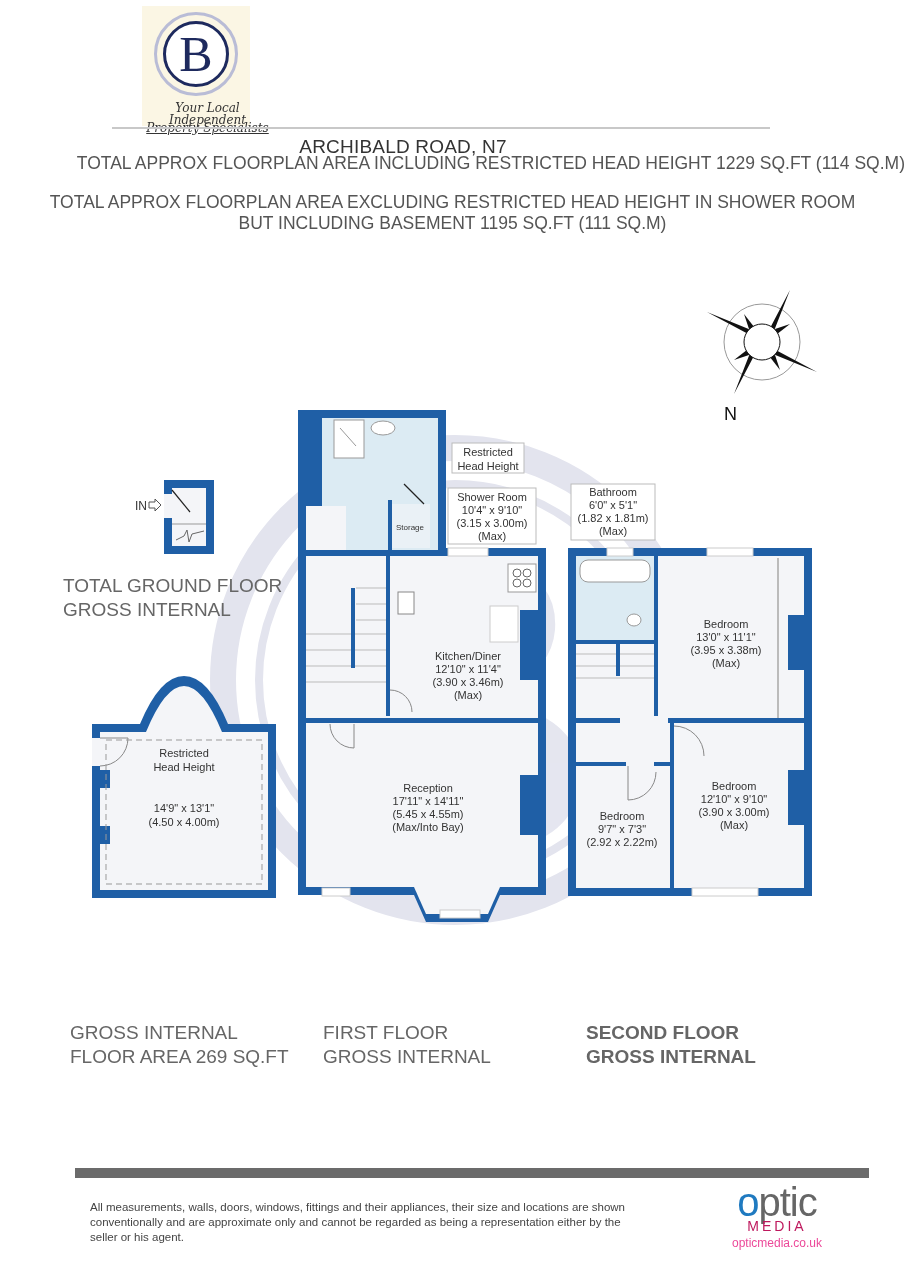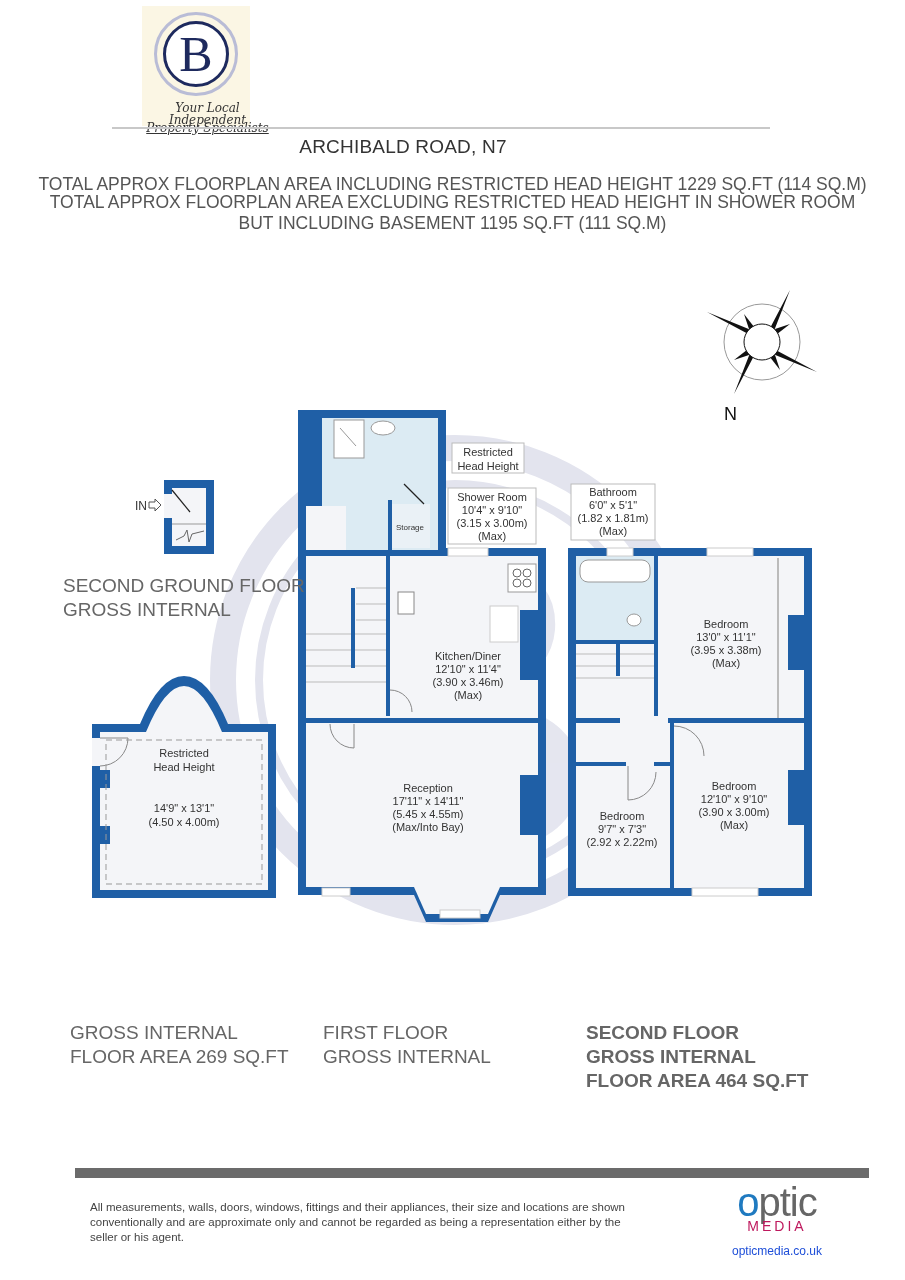--- a/index.html
+++ b/index.html
@@ -12,37 +12,37 @@
   .header-rule { left:112px; top:127px; width:658px; height:2px; background:#c8c8c8; }
   .title { left:0; width:806px; top:136px; text-align:center; font-size:19px; color:#333; letter-spacing:0.2px; }
   .subtitle { left:0; width:905px; text-align:center; font-size:17.5px; color:#555; line-height:22px; }
   .floor-label { font-size:19px; color:#666; line-height:24px; white-space:nowrap; }
   .footer-bar { left:75px; top:1168px; width:794px; height:10px; background:#6b6b6b; }
   .disclaimer { left:90px; top:1200px; width:560px; font-size:11.5px; line-height:15px; color:#444; }
   .optic { left:722px; top:1184px; width:110px; text-align:center; }
   .optic-word { font-size:40px; line-height:36px; color:#666; letter-spacing:-1px; }
   .optic-word .o { color:#1f7ac0; }
   .optic-media { font-size:14px; color:#be185d; letter-spacing:3px; margin-top:-2px; }
-  .optic-url { font-size:12px; color:#1d4ed8; margin-top:10px; }
+  .optic-url { font-size:12px; color:#ec4899; margin-top:2px; }
   svg text { font-family:"Liberation Sans", sans-serif; }
 </style>
 </head>
 <body>
 
 <div class="abs logo-box">
   <div class="logo-ring">
     <div class="logo-inner">B</div>
   </div>
   <div class="logo-tag" style="top:96px;">Your Local Independent</div>
   <div class="logo-tag" style="top:116px;text-decoration:underline;">Property Specialists</div>
 </div>
 
 <div class="abs header-rule"></div>
 <div class="abs title">ARCHIBALD ROAD, N7</div>
-<div class="abs subtitle" style="top:173px;">TOTAL APPROX FLOORPLAN AREA INCLUDING RESTRICTED HEAD HEIGHT 1229 SQ.FT (114 SQ.M)</div>
+<div class="abs subtitle" style="top:152px;text-align:right;">TOTAL APPROX FLOORPLAN AREA INCLUDING RESTRICTED HEAD HEIGHT 1229 SQ.FT (114 SQ.M)</div>
 <div class="abs subtitle" style="top:191px;">TOTAL APPROX FLOORPLAN AREA EXCLUDING RESTRICTED HEAD HEIGHT IN SHOWER ROOM</div>
 <div class="abs subtitle" style="top:212px;">BUT INCLUDING BASEMENT 1195 SQ.FT (111 SQ.M)</div>
 
 <svg class="abs" style="left:0;top:0;" width="905" height="1280" viewBox="0 0 905 1280">
 
   <g fill="none" stroke="#e3e4ee">
     <circle cx="455" cy="680" r="232" stroke-width="26"></circle>
     <circle cx="455" cy="680" r="196" stroke-width="8"></circle>
   </g>
   <g fill="#dfe0ec" opacity="0.8">
@@ -213,35 +213,34 @@
     <text x="622" y="833">9'7" x 7'3"</text>
     <text x="622" y="846">(2.92 x 2.22m)</text>
   </g>
 
   <text x="724" y="420" font-size="18" fill="#111">N</text>
   <text x="135" y="510" font-size="12" fill="#333">IN</text>
   <path d="M149 502 L155 502 L155 499 L161 505 L155 511 L155 508 L149 508 Z" fill="#fff" stroke="#555"></path>
 </svg>
 
 <div class="abs floor-label" style="left:63px;top:574px;">
-  <div>SECOND GROUND FLOOR</div>
+  <div>TOTAL GROUND FLOOR</div>
   <div>GROSS INTERNAL</div>
 </div>
 <div class="abs floor-label" style="left:70px;top:1021px;">
   <div>GROSS INTERNAL</div>
   <div>FLOOR AREA 269 SQ.FT</div>
 </div>
 <div class="abs floor-label" style="left:323px;top:1021px;">
   <div>FIRST FLOOR</div>
   <div>GROSS INTERNAL</div>
 </div>
 <div class="abs floor-label" style="left:586px;top:1021px;font-weight:bold;">
   <div>SECOND FLOOR</div>
   <div>GROSS INTERNAL</div>
-  <div>FLOOR AREA 464 SQ.FT</div>
 </div>
 
 <div class="abs footer-bar"></div>
 <div class="abs disclaimer">All measurements, walls, doors, windows, fittings and their appliances, their size and locations are shown conventionally and are approximate only and cannot be regarded as being a representation either by the seller or his agent.</div>
 <div class="abs optic">
   <div class="optic-word"><span class="o">o</span><span>ptic</span></div>
   <div class="optic-media">MEDIA</div>
   <div class="optic-url">opticmedia.co.uk</div>
 </div>
 

